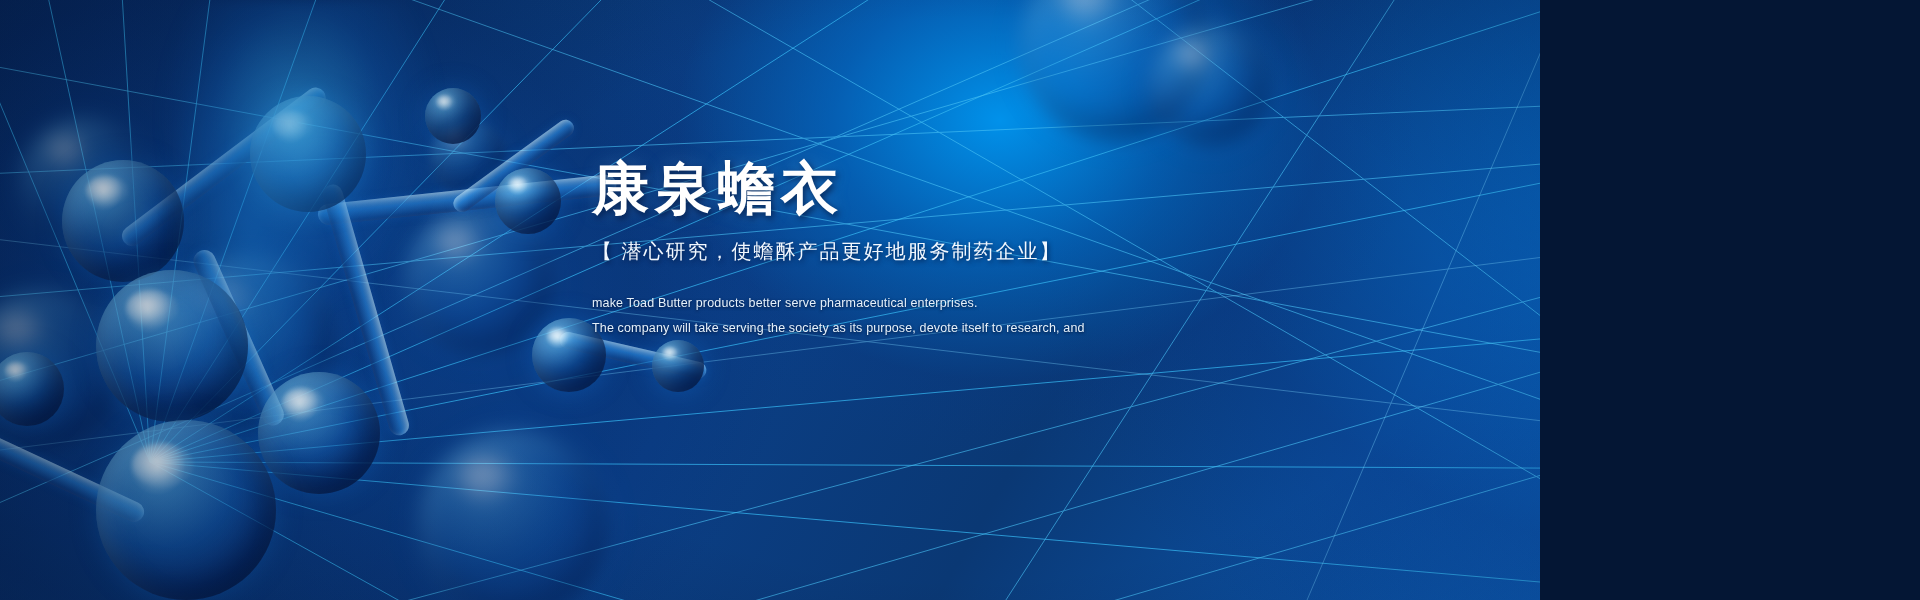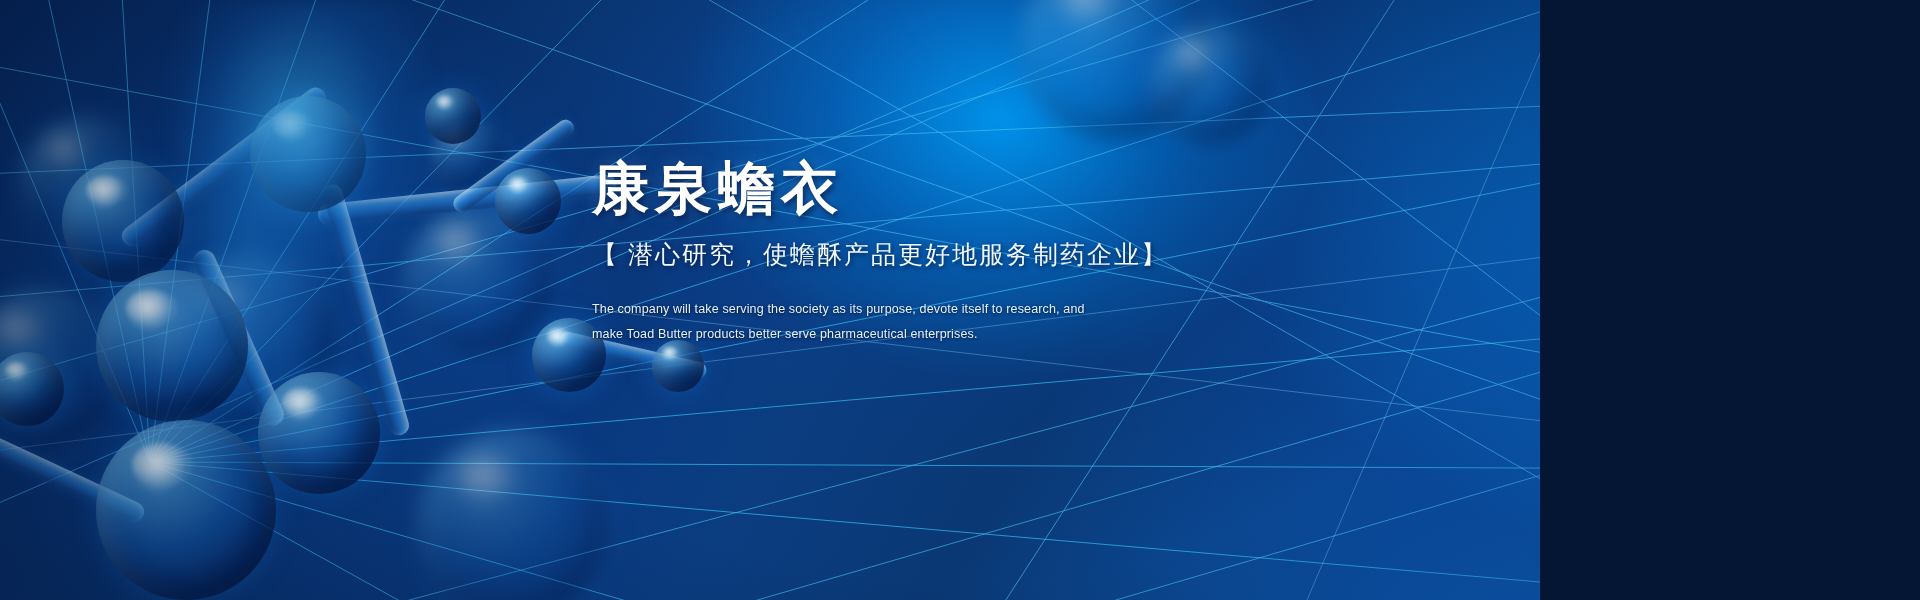--- a/index.html
+++ b/index.html
@@ -84,21 +84,21 @@
     font-size:57px;
     line-height:1.0;
     font-weight:700;
     color:#ffffff;
     letter-spacing:6px;
     text-shadow:2px 3px 6px rgba(0,20,60,0.75), 0 0 18px rgba(120,200,255,0.25);
     white-space:nowrap;
   }
   #subtitle {
     margin-top:22px;
-    font-size:25px;
+    font-size:20px;
     line-height:1.2;
     font-weight:400;
     color:#f2f8ff;
     letter-spacing:2px;
     text-shadow:1px 2px 5px rgba(0,20,60,0.8);
     white-space:nowrap;
   }
   #desc {
     margin-top:28px;
     font-size:12.5px;
@@ -190,18 +190,18 @@
 
   <div class="layer" id="beam"></div>
   <div class="layer" id="vignette"></div>
 
   <div id="content">
     <h1 id="title">康泉蟾衣</h1>
 
     <h2 id="subtitle">【 潜心研究，使蟾酥产品更好地服务制药企业】</h2>
 
     <p id="desc">
+      <span class="desc-line">make Toad Butter products better serve pharmaceutical enterprises.</span>
       <span class="desc-line">The company will take serving the society as its purpose, devote itself to research, and</span>
-      <span class="desc-line">make Toad Butter products better serve pharmaceutical enterprises.</span>
     </p>
   </div>
 
 </div>
 
 </body></html>

